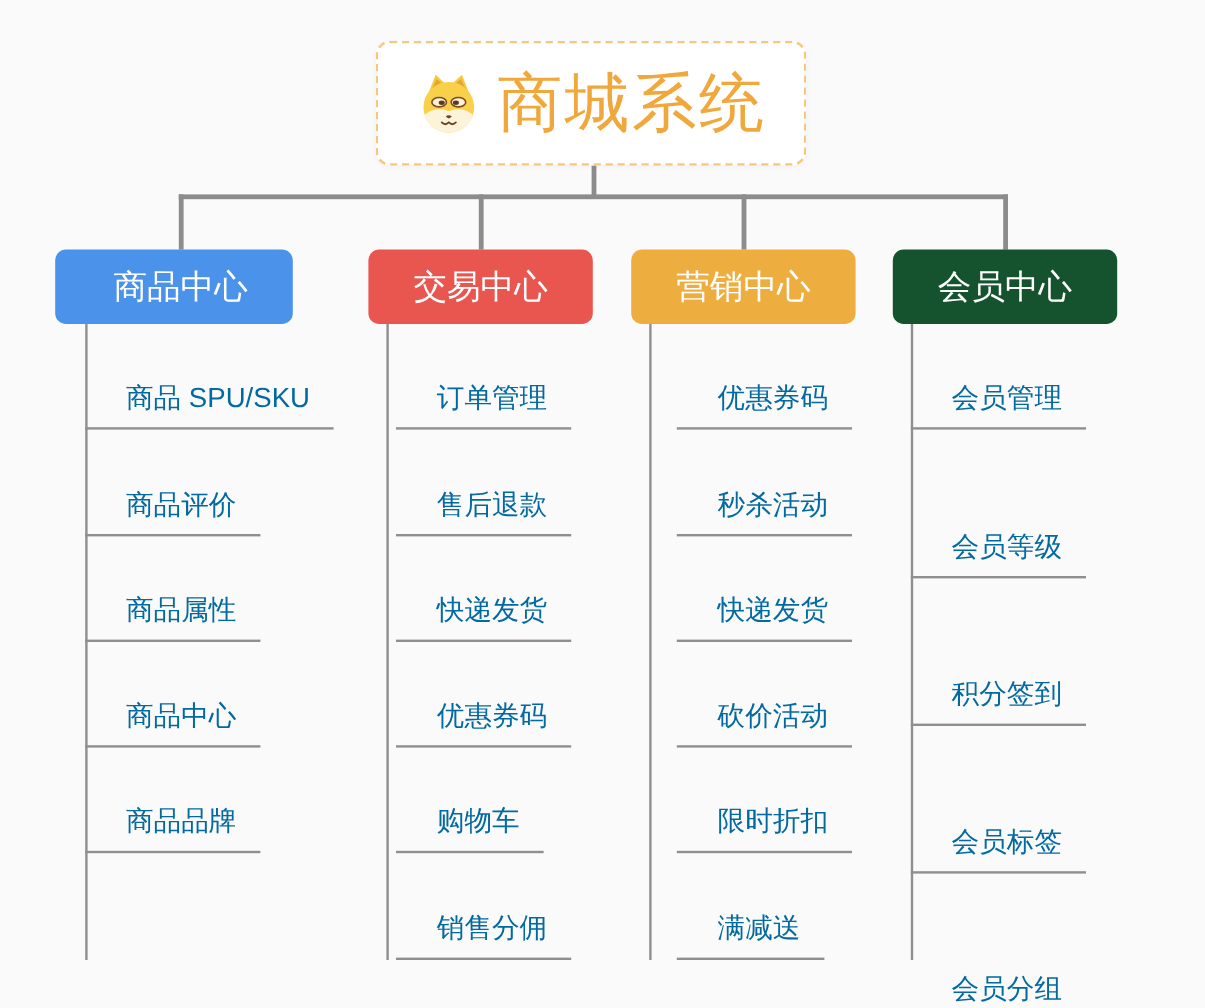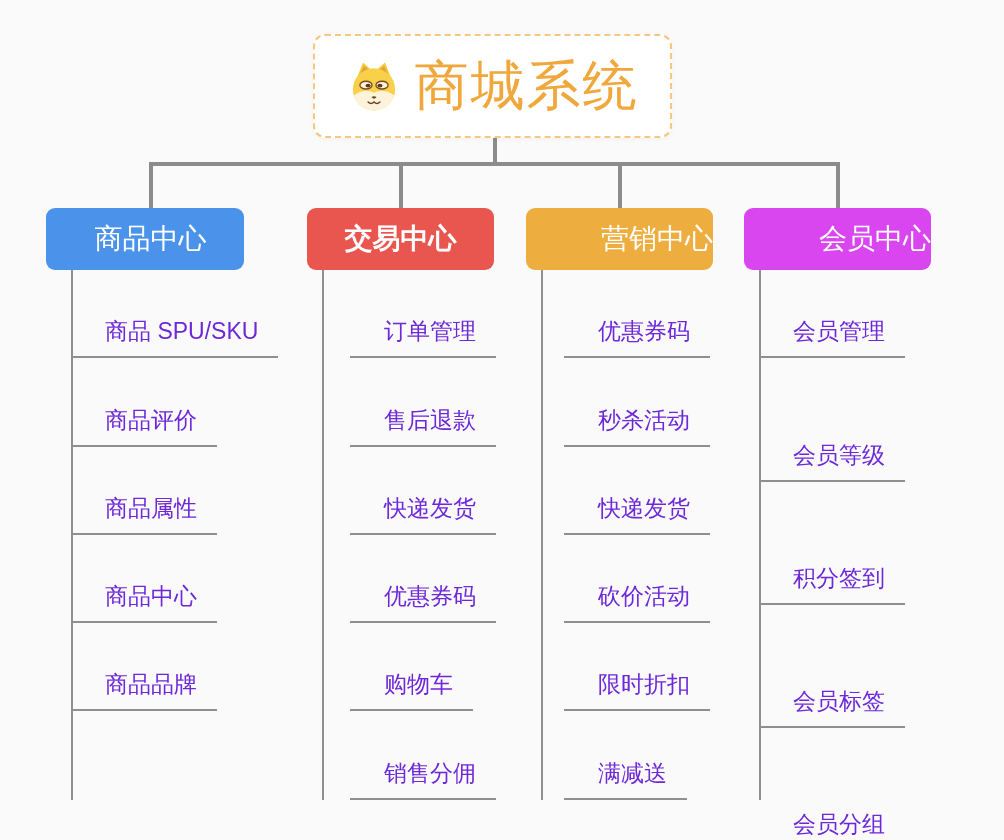--- a/index.html
+++ b/index.html
@@ -28,38 +28,38 @@
   .drop  { top:162px; width:4px; height:46px; }
   .drop0 { left:149px; } .drop1 { left:399px; } .drop2 { left:618px; } .drop3 { left:836px; }
 
   
   .branch-box {
     position:absolute; top:208px; width:187px; height:62px;
     border-radius:9px; color:#ffffff; font-size:28px;
     display:flex; align-items:center; justify-content:center;
     white-space:nowrap; cursor:default;
   }
-  .box0 { left:46px;padding-left:11px; } .box1 { left:307px; } .box2 { left:526px;justify-content:flex-end; } .box3 { left:744px; }
+  .box0 { left:46px;padding-left:11px; } .box1 { left:307px; } .box2 { left:526px; } .box3 { left:744px; }
 
   
   .vline { position:absolute; top:270px; width:2px; height:530px; background:#8f8f8f; }
   .vl0 { left:71px; } .vl1 { left:322px; } .vl2 { left:541px; } .vl3 { left:759px; }
 
   
   .leaf-col {
     position:absolute; top:270px;
     display:flex; flex-direction:column; align-items:flex-start;
   }
-  .lc0 { left:71px; } .lc1 { left:340px;padding-left:10px; } .lc2 { left:541px;margin-left:23px; } .lc3 { left:759px;gap:35px; }
+  .lc0 { left:71px; } .lc1 { left:320px;padding-left:10px; } .lc2 { left:541px;margin-left:23px; } .lc3 { left:759px;gap:35px; }
   .leaf {
     box-sizing:border-box; height:88.3px;
     display:flex; align-items:flex-end;
     width:max-content; padding:0 20px 9px 34px;
     border-bottom:2px solid #8f8f8f;
-    font-size:23px; color:#6d28d9; white-space:nowrap;
+    font-size:23px; color:#0369a1; white-space:nowrap;
   }
 </style>
 </head>
 <body>
 
 <div class="canvas">
 
   <div class="connector stub"></div>
   <div class="connector hbar"></div>
   <div class="connector drop drop0"></div>
@@ -86,27 +86,27 @@
       <ellipse cx="39" cy="31.5" rx="3" ry="2.2" fill="#5d3b1a"></ellipse>
       <path d="M29 45 Q32 43 35 45 Q32 49 29 45 Z" fill="#6b4423"></path>
       <path d="M25 51 Q28.5 54.5 32 51 Q35.5 54.5 39 51" stroke="#6b4423" stroke-width="1.8" fill="none" stroke-linecap="round"></path>
     </svg>
     <span class="root-title" style="color: rgb(240, 168, 60);">商城系统</span>
   </div>
 
   <div class="branch-box box0" style="background-color: rgb(75, 146, 234);">
     <span>商品中心</span>
   </div>
-  <div class="branch-box box1" style="background-color: rgb(232, 86, 79); font-weight: bold;">
+  <div class="branch-box box1" style="background-color: rgb(232, 86, 79);">
     <span>交易中心</span>
   </div>
   <div class="branch-box box2" style="background-color: rgb(238, 174, 63);">
     <span>营销中心</span>
   </div>
-  <div class="branch-box box3" style="background-color: #d946ef; justify-content: flex-end;">
+  <div class="branch-box box3" style="background-color: #14532d;">
     <span>会员中心</span>
   </div>
 
   <div class="vline vl0"></div>
   <div class="vline vl1"></div>
   <div class="vline vl2"></div>
   <div class="vline vl3"></div>
 
   <div class="leaf-col lc0">
     <div class="leaf">商品 SPU/SKU</div>

